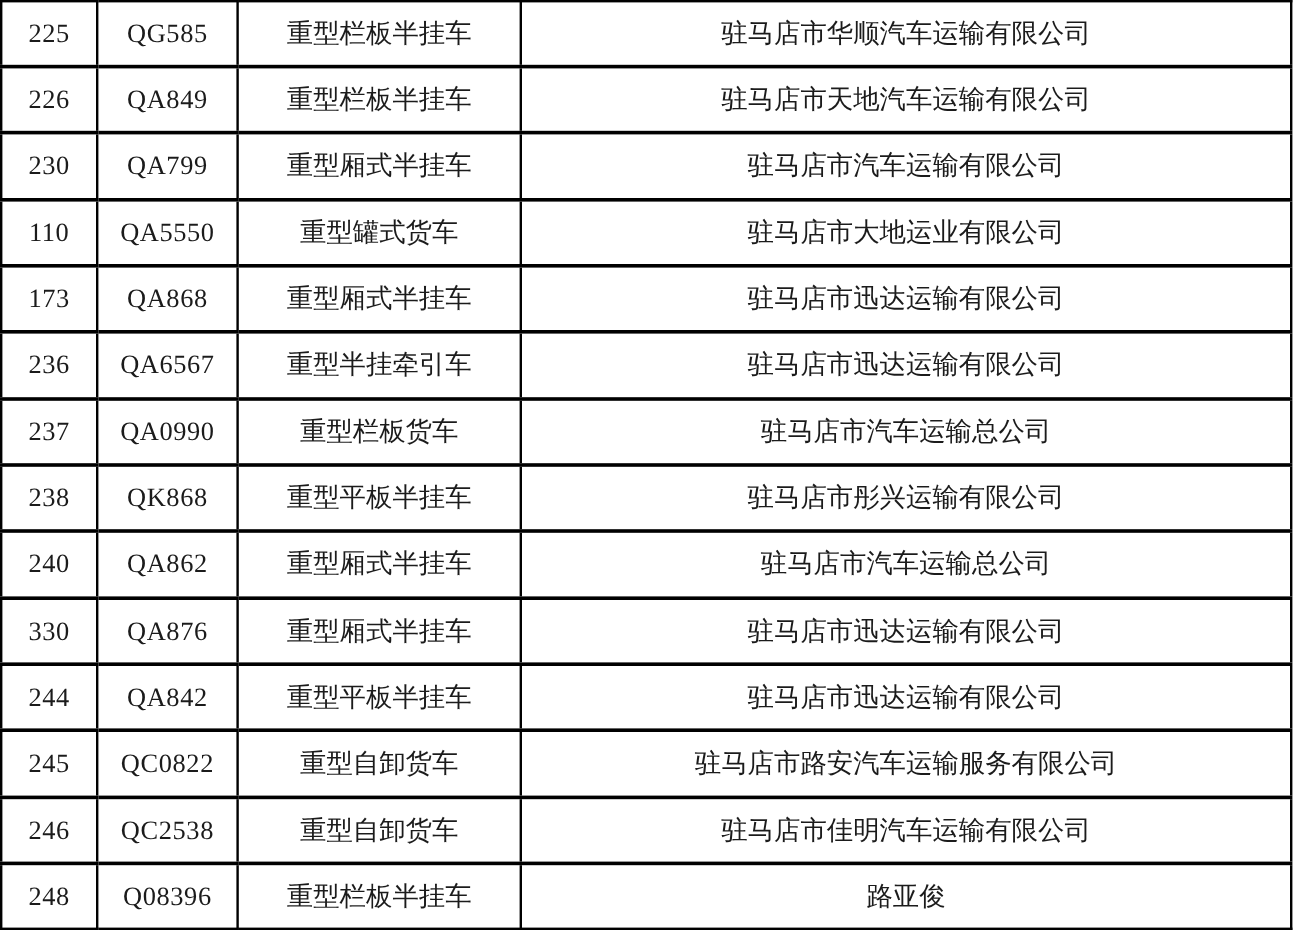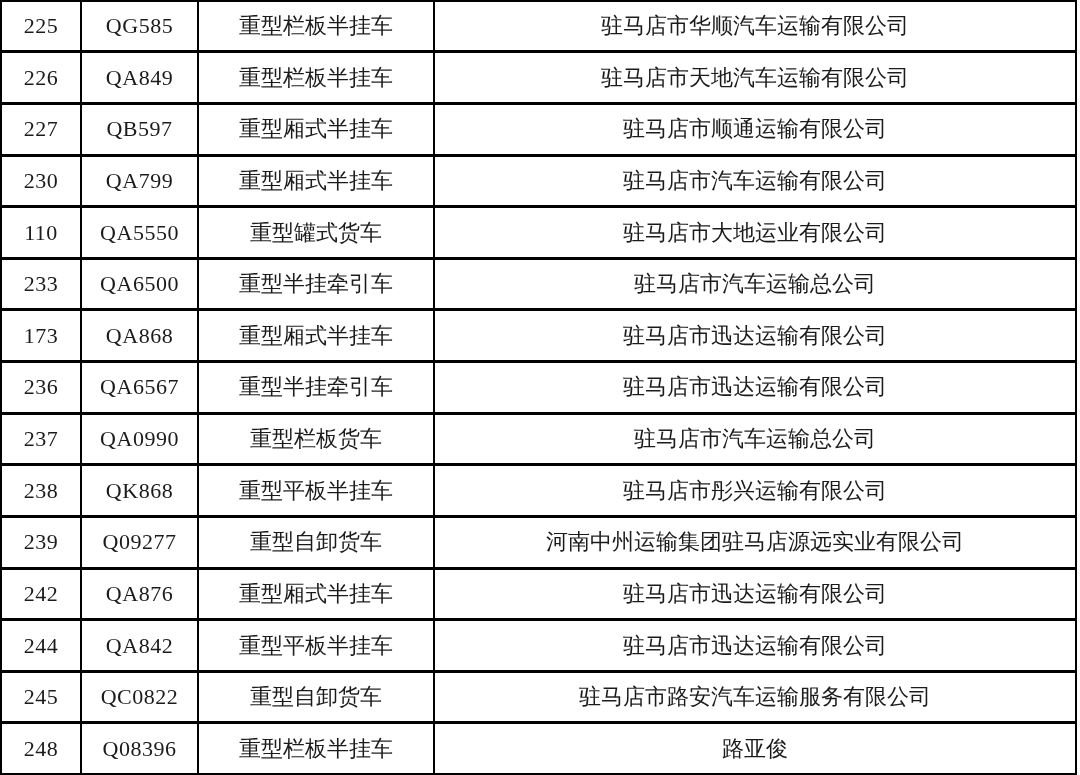--- a/index.html
+++ b/index.html
@@ -67,42 +67,30 @@
           <td class="col-type">重型栏板半挂车</td>
           <td class="col-company">驻马店市华顺汽车运输有限公司</td>
         </tr>
         <tr>
           <td class="col-no">226</td>
           <td class="col-plate">QA849</td>
           <td class="col-type">重型栏板半挂车</td>
           <td class="col-company">驻马店市天地汽车运输有限公司</td>
         </tr>
         <tr>
-          <td class="col-no">227</td>
-          <td class="col-plate">QB597</td>
-          <td class="col-type">重型厢式半挂车</td>
-          <td class="col-company">驻马店市顺通运输有限公司</td>
-        </tr>
-        <tr>
           <td class="col-no">230</td>
           <td class="col-plate">QA799</td>
           <td class="col-type">重型厢式半挂车</td>
           <td class="col-company">驻马店市汽车运输有限公司</td>
         </tr>
         <tr>
           <td class="col-no">110</td>
           <td class="col-plate">QA5550</td>
           <td class="col-type">重型罐式货车</td>
           <td class="col-company">驻马店市大地运业有限公司</td>
-        </tr>
-        <tr>
-          <td class="col-no">233</td>
-          <td class="col-plate">QA6500</td>
-          <td class="col-type">重型半挂牵引车</td>
-          <td class="col-company">驻马店市汽车运输总公司</td>
         </tr>
         <tr>
           <td class="col-no">173</td>
           <td class="col-plate">QA868</td>
           <td class="col-type">重型厢式半挂车</td>
           <td class="col-company">驻马店市迅达运输有限公司</td>
         </tr>
         <tr>
           <td class="col-no">236</td>
           <td class="col-plate">QA6567</td>
@@ -115,44 +103,50 @@
           <td class="col-type">重型栏板货车</td>
           <td class="col-company">驻马店市汽车运输总公司</td>
         </tr>
         <tr>
           <td class="col-no">238</td>
           <td class="col-plate">QK868</td>
           <td class="col-type">重型平板半挂车</td>
           <td class="col-company">驻马店市彤兴运输有限公司</td>
         </tr>
         <tr>
-          <td class="col-no">239</td>
-          <td class="col-plate">Q09277</td>
-          <td class="col-type">重型自卸货车</td>
-          <td class="col-company">河南中州运输集团驻马店源远实业有限公司</td>
+          <td class="col-no">240</td>
+          <td class="col-plate">QA862</td>
+          <td class="col-type">重型厢式半挂车</td>
+          <td class="col-company">驻马店市汽车运输总公司</td>
         </tr>
         <tr>
-          <td class="col-no">242</td>
+          <td class="col-no">330</td>
           <td class="col-plate">QA876</td>
           <td class="col-type">重型厢式半挂车</td>
           <td class="col-company">驻马店市迅达运输有限公司</td>
         </tr>
         <tr>
           <td class="col-no">244</td>
           <td class="col-plate">QA842</td>
           <td class="col-type">重型平板半挂车</td>
           <td class="col-company">驻马店市迅达运输有限公司</td>
         </tr>
         <tr>
           <td class="col-no">245</td>
           <td class="col-plate">QC0822</td>
           <td class="col-type">重型自卸货车</td>
           <td class="col-company">驻马店市路安汽车运输服务有限公司</td>
         </tr>
         <tr>
+          <td class="col-no">246</td>
+          <td class="col-plate">QC2538</td>
+          <td class="col-type">重型自卸货车</td>
+          <td class="col-company">驻马店市佳明汽车运输有限公司</td>
+        </tr>
+        <tr>
           <td class="col-no">248</td>
           <td class="col-plate">Q08396</td>
           <td class="col-type">重型栏板半挂车</td>
           <td class="col-company">路亚俊</td>
         </tr>
       </tbody>
   </table>
 </div>
 
 </body></html>

